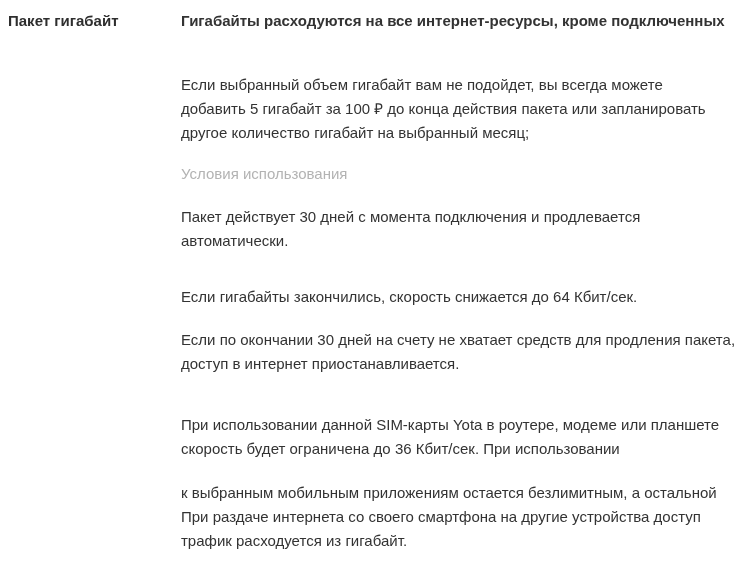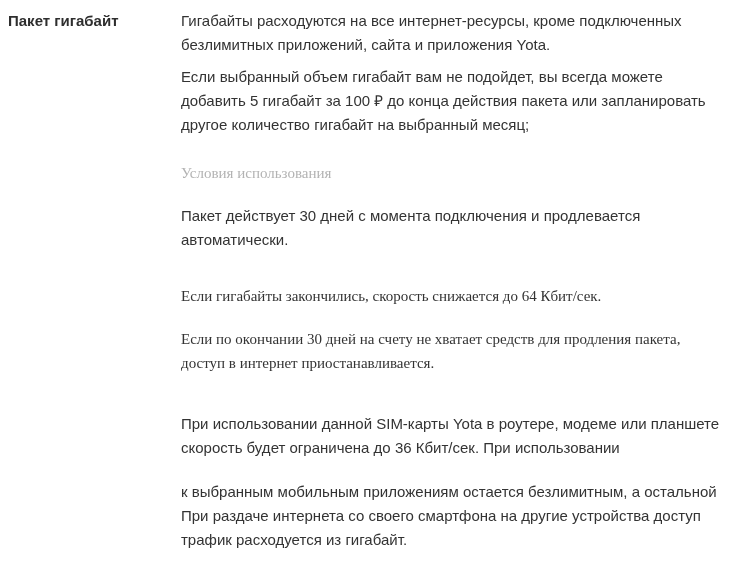--- a/index.html
+++ b/index.html
@@ -39,38 +39,37 @@
   .para { margin: 0; padding: 0; }
   .line {
     font-size: 15px;
     line-height: 24px;
     color: #333333;
     white-space: nowrap;
   }
   .subheading .line {
     color: #b3b3b3;
   }
-  .mb24 { margin-bottom: 8px; }
+  .mb24 { margin-bottom: 40px; font-weight: bold; }
   .mb22 { margin-bottom: 32px; }
   .mb20 { margin-bottom: 20px; margin-top: 37px; }
-  .mb19 { margin-bottom: 19px; font-family: Liberation Serif, serif; }
-  .mb17 { margin-bottom: 24px; }
+  .mb19 { margin-bottom: 19px; }
+  .mb17 { margin-bottom: 17px; }
 </style>
 </head>
 <body>
 
 <div class="row">
   <div class="col-left">
     <div class="row-title">Пакет гигабайт</div>
   </div>
   <div class="col-right">
 
     <div class="para mb24">
       <div class="line">Гигабайты расходуются на все интернет-ресурсы, кроме подключенных</div>
-      <div class="line">безлимитных приложений, сайта и приложения Yota.</div>
     </div>
 
     <div class="para mb17">
       <div class="line">Если выбранный объем гигабайт вам не подойдет, вы всегда можете</div>
       <div class="line">добавить 5 гигабайт за 100 ₽ до конца действия пакета или запланировать</div>
       <div class="line">другое количество гигабайт на выбранный месяц;</div>
     </div>
 
     <div class="para subheading mb19">
       <div class="line">Условия использования</div>

